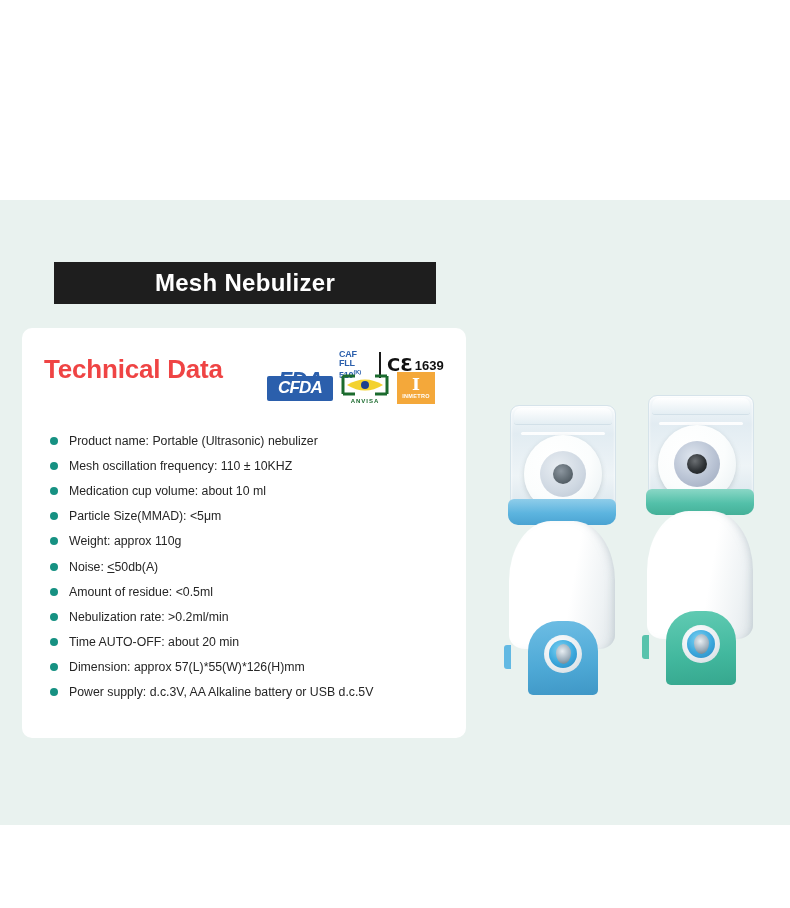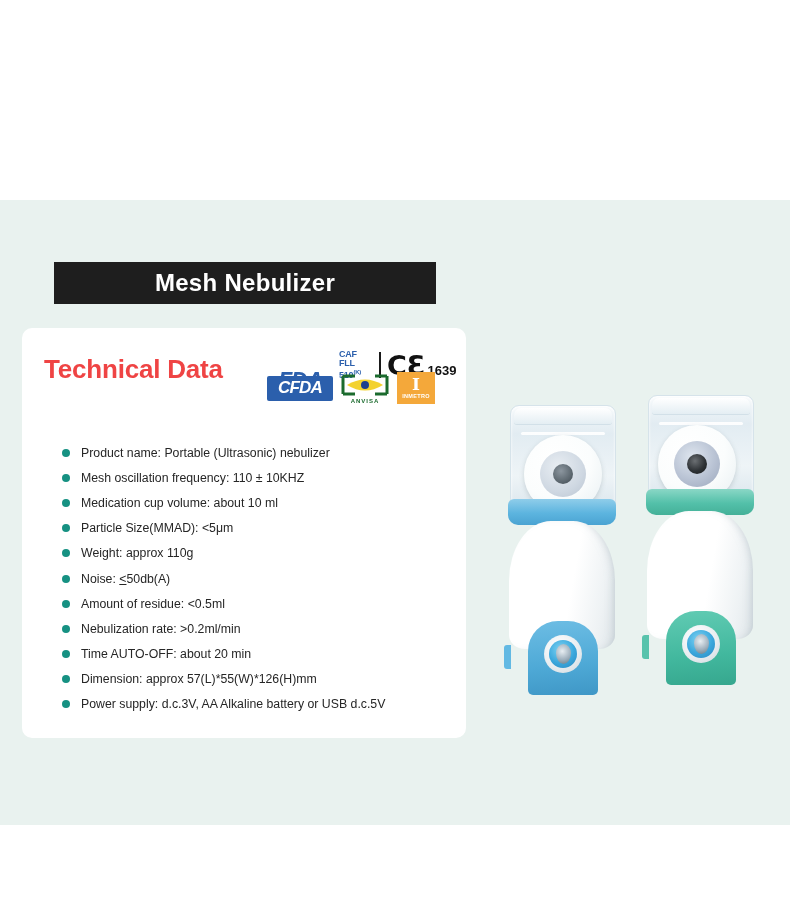--- a/index.html
+++ b/index.html
@@ -168,21 +168,21 @@
     height: 26px;
     background: #1a1a1a;
   }
   
   .logo-ce {
     display: flex;
     align-items: flex-end;
     gap: 2px;
   }
   .logo-ce .ce-glyph {
-    font-size: 27px;
+    font-size: 18px;
     font-weight: bold;
     color: #111111;
     letter-spacing: 0px;
     line-height: 1;
     font-family: "DejaVu Sans", sans-serif;
   }
   .logo-ce .ce-num {
     font-size: 13px;
     font-weight: bold;
     color: #111111;
@@ -244,21 +244,21 @@
     color: #ffffff;
     letter-spacing: 0.3px;
   }
 
   
   .spec-list {
     position: absolute;
     left: 0;
     top: 96px;
     width: 444px;
-    margin: 16px;
+    margin: 4px;
     padding: 0;
     list-style: none;
   }
   .spec-item {
     position: relative;
     padding-left: 43px;
     height: 25.2px;
     display: flex;
     align-items: center;
     color: #262626;

